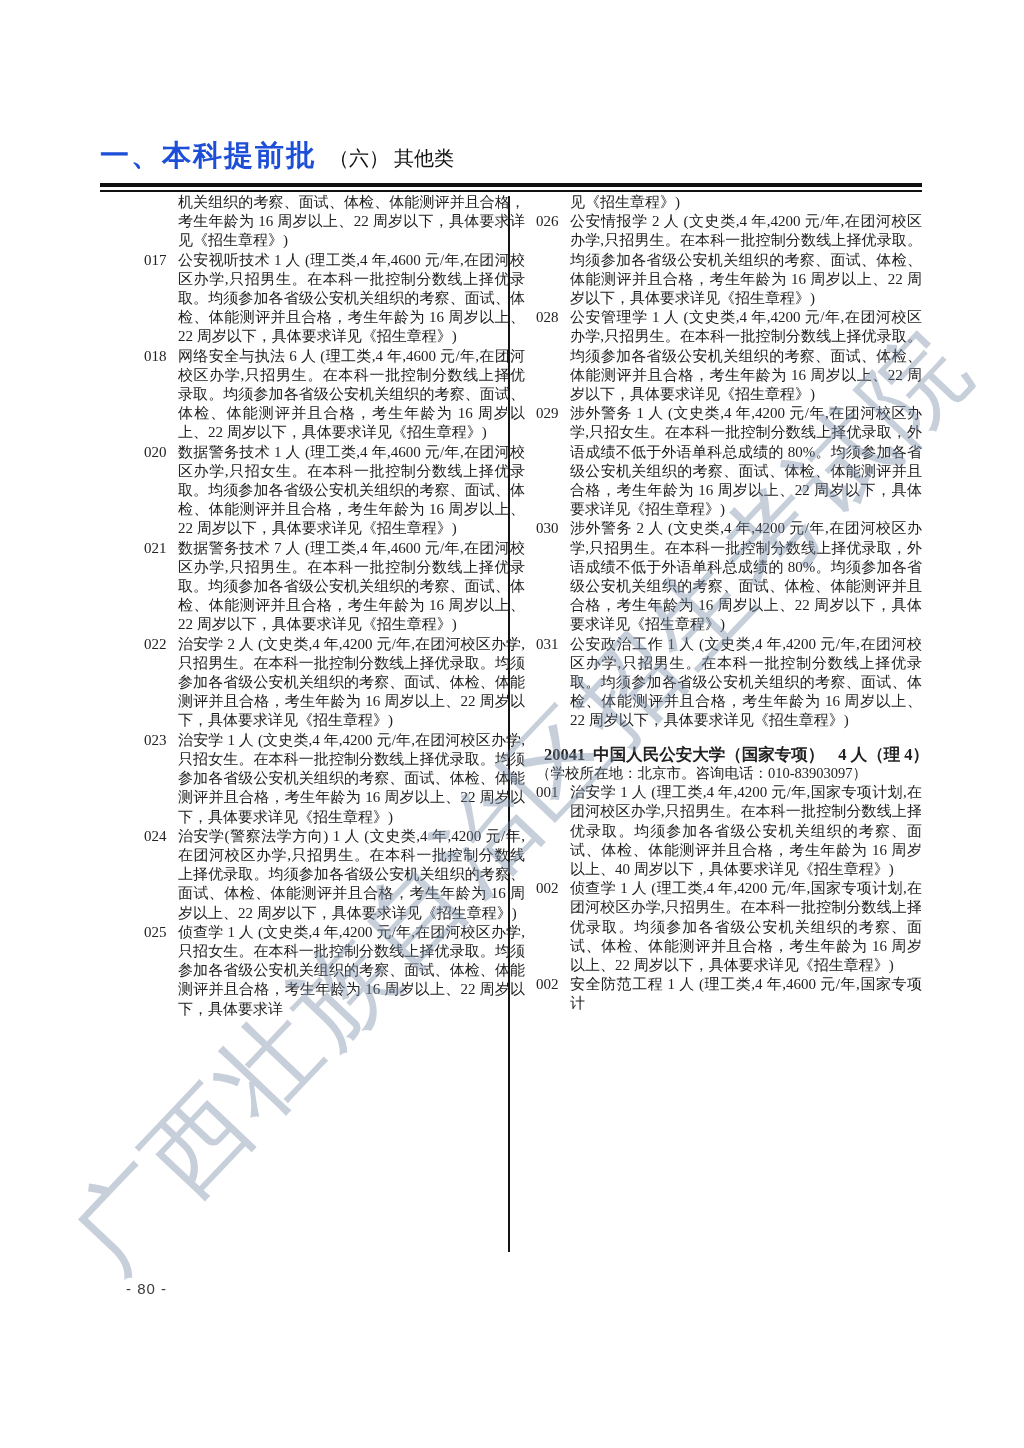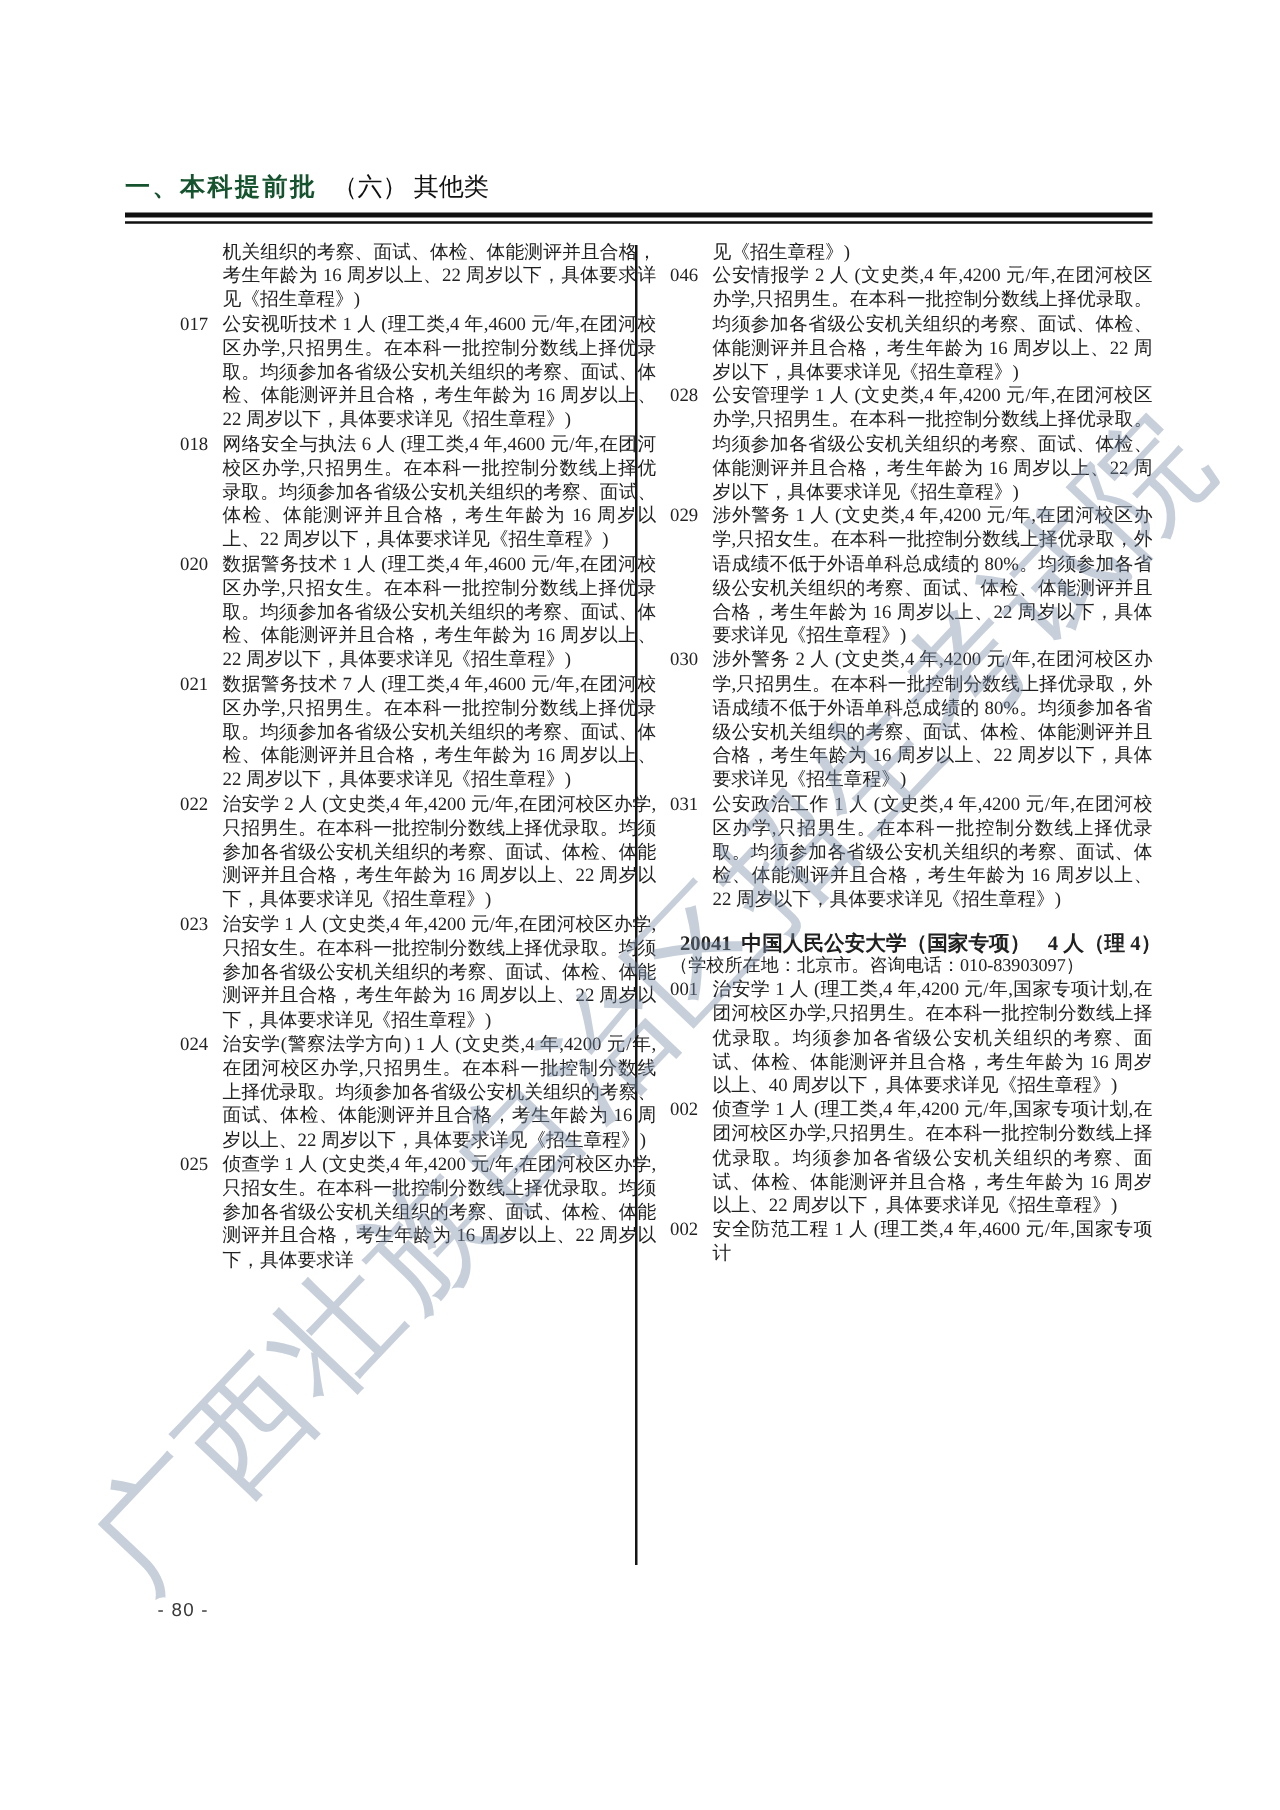--- a/index.html
+++ b/index.html
@@ -6,21 +6,21 @@
   .page{
     position:relative;width:1024px;height:1448px;margin:0 auto;
     background:#ffffff;overflow:hidden;
     font-family:"Liberation Serif","DejaVu Serif",serif;
     color:#212121;
   }
   
   .hdr{position:absolute;left:100px;top:136px;width:822px;}
   .hdr-title{
     font-family:"Liberation Sans","DejaVu Sans",sans-serif;
-    font-weight:bold;font-size:20px;letter-spacing:2px;color:#14532d;
+    font-weight:bold;font-size:29px;letter-spacing:2px;color:#1d4ed8;
   }
   .hdr-sub{font-size:20px;margin-left:12px;color:#101010;}
   .hdr-rule{margin-top:7px;height:3px;border-top:4px solid #101010;border-bottom:2px solid #101010;}
   
   .col{position:absolute;top:193px;font-size:15px;line-height:19.2px;text-align:justify;}
   .col-left{left:144px;width:381px;}
   .col-right{left:536px;width:386px;}
   .cont{margin:0;padding-left:34px;}
   .entry{position:relative;padding-left:34px;margin:0;}
   .num{position:absolute;left:0;top:0;}
@@ -80,21 +80,21 @@
     <div class="entry">
       <span class="num">025</span><span>侦查学 1 人 (文史类,4 年,4200 元/年,在团河校区办学,只招女生。在本科一批控制分数线上择优录取。均须参加各省级公安机关组织的考察、面试、体检、体能测评并且合格，考生年龄为 16 周岁以上、22 周岁以下，具体要求详</span>
     </div>
   </div>
 
   <div class="divider"></div>
 
   <div class="col col-right">
     <p class="cont">见《招生章程》)</p>
     <div class="entry">
-      <span class="num">046</span><span>公安情报学 2 人 (文史类,4 年,4200 元/年,在团河校区办学,只招男生。在本科一批控制分数线上择优录取。均须参加各省级公安机关组织的考察、面试、体检、体能测评并且合格，考生年龄为 16 周岁以上、22 周岁以下，具体要求详见《招生章程》)</span>
+      <span class="num">026</span><span>公安情报学 2 人 (文史类,4 年,4200 元/年,在团河校区办学,只招男生。在本科一批控制分数线上择优录取。均须参加各省级公安机关组织的考察、面试、体检、体能测评并且合格，考生年龄为 16 周岁以上、22 周岁以下，具体要求详见《招生章程》)</span>
     </div>
     <div class="entry">
       <span class="num">028</span><span>公安管理学 1 人 (文史类,4 年,4200 元/年,在团河校区办学,只招男生。在本科一批控制分数线上择优录取。均须参加各省级公安机关组织的考察、面试、体检、体能测评并且合格，考生年龄为 16 周岁以上、22 周岁以下，具体要求详见《招生章程》)</span>
     </div>
     <div class="entry">
       <span class="num">029</span><span>涉外警务 1 人 (文史类,4 年,4200 元/年,在团河校区办学,只招女生。在本科一批控制分数线上择优录取，外语成绩不低于外语单科总成绩的 80%。均须参加各省级公安机关组织的考察、面试、体检、体能测评并且合格，考生年龄为 16 周岁以上、22 周岁以下，具体要求详见《招生章程》)</span>
     </div>
     <div class="entry">
       <span class="num">030</span><span>涉外警务 2 人 (文史类,4 年,4200 元/年,在团河校区办学,只招男生。在本科一批控制分数线上择优录取，外语成绩不低于外语单科总成绩的 80%。均须参加各省级公安机关组织的考察、面试、体检、体能测评并且合格，考生年龄为 16 周岁以上、22 周岁以下，具体要求详见《招生章程》)</span>
     </div>

